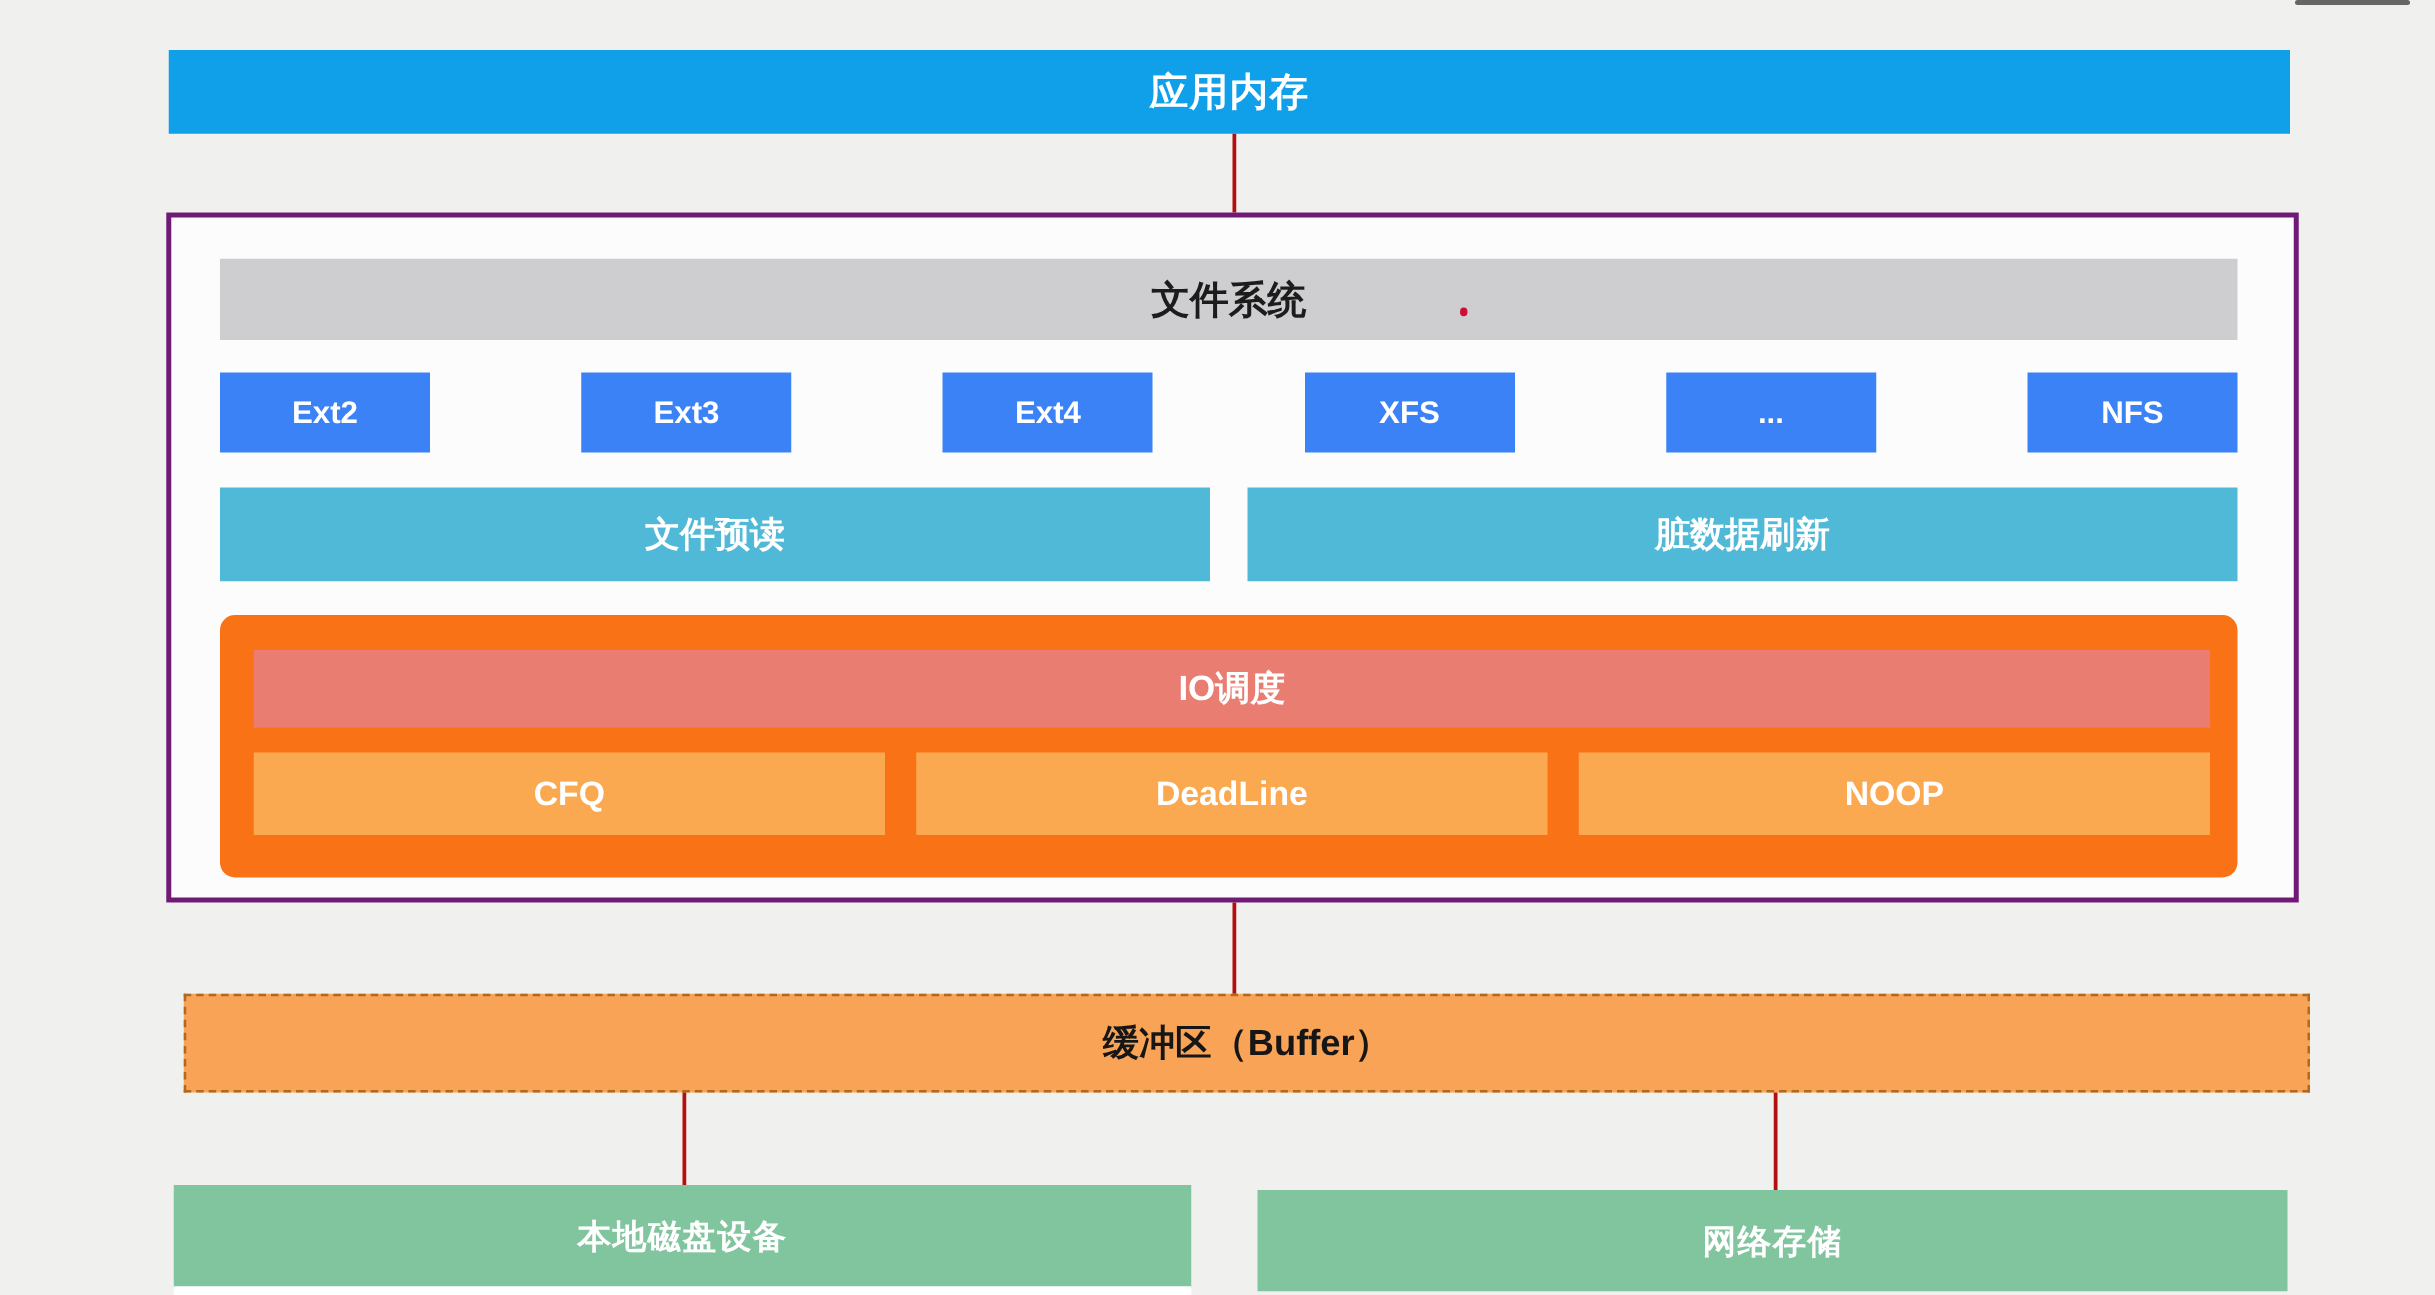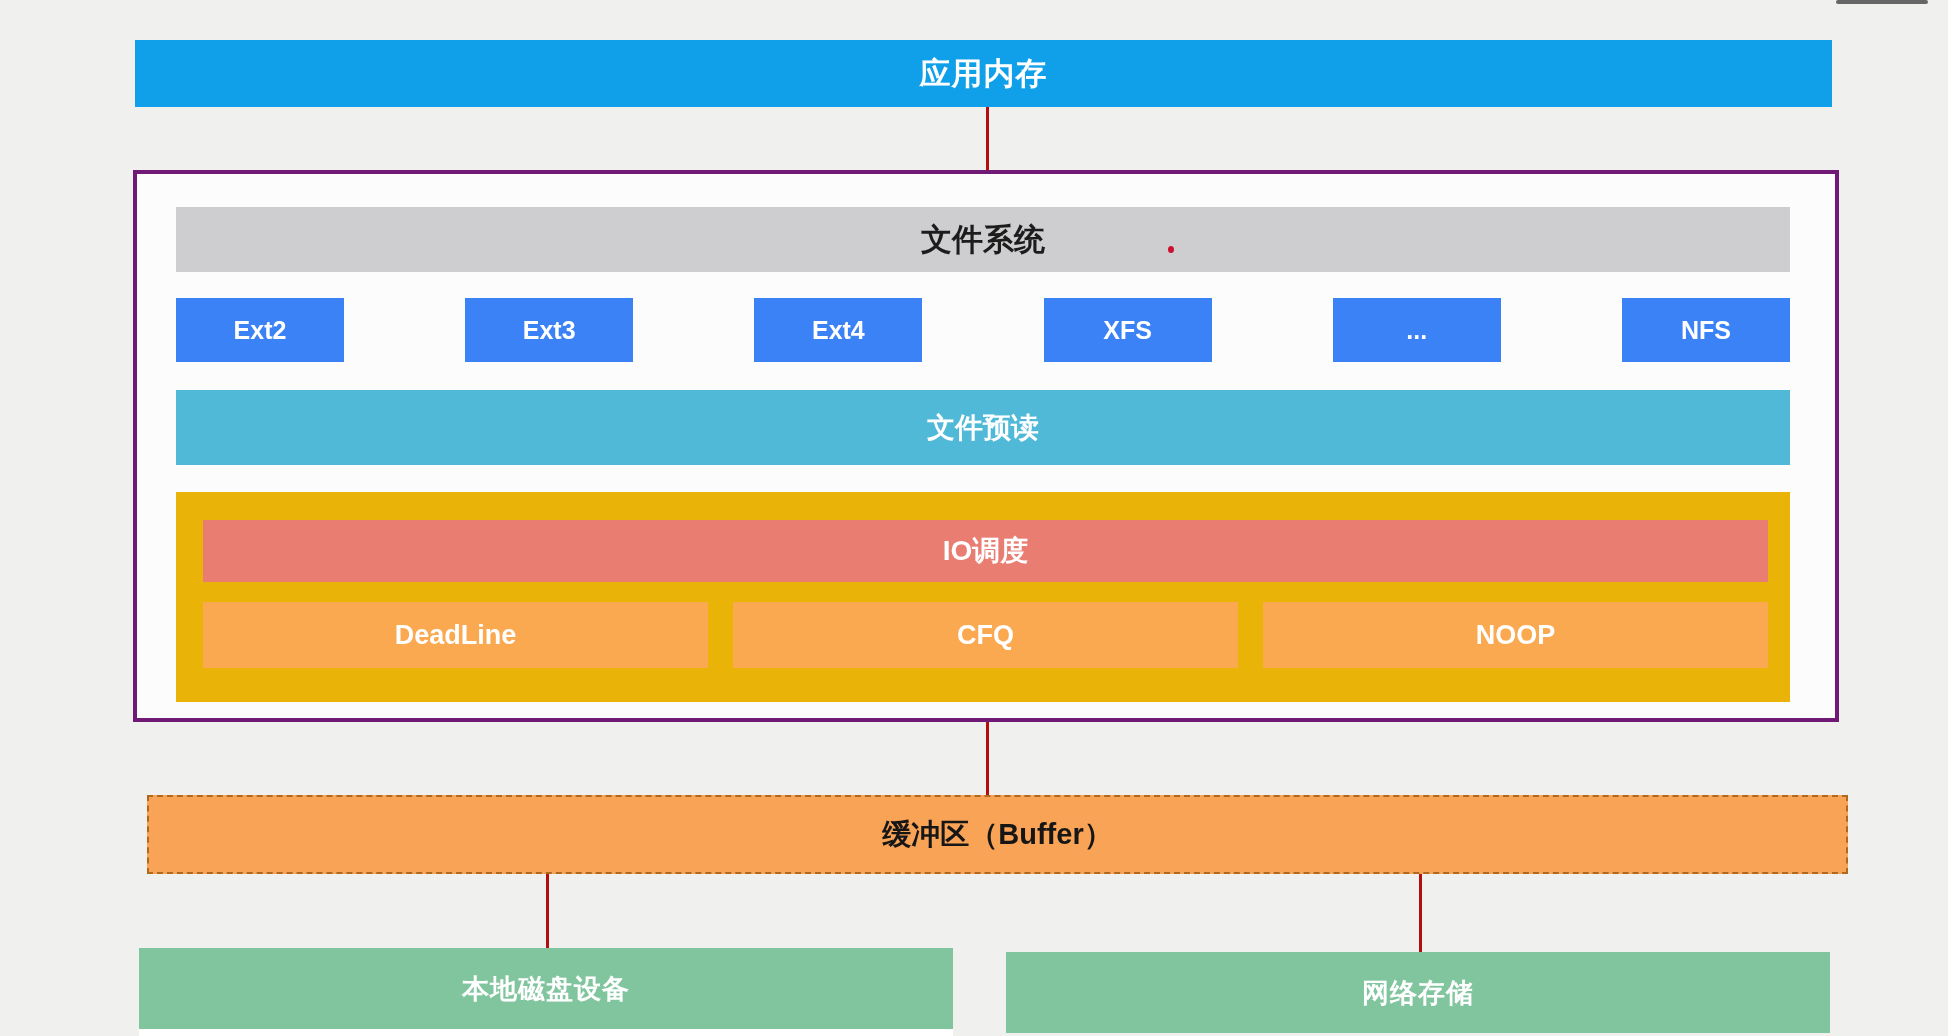--- a/index.html
+++ b/index.html
@@ -90,21 +90,22 @@
     color: #ffffff;
     font-size: 28px;
     font-weight: bold;
     display: flex; align-items: center; justify-content: center;
   }
 
   
   .sched-group {
     position: absolute;
     left: 39px; top: 318px; width: 1614px; height: 210px;
-    background: #eab308;
+    background: #f97316;
+    border-radius: 12px;
   }
   .sched-header {
     position: absolute;
     left: 27px; top: 28px; width: 1565px; height: 62px;
     background: #e97d72;
     color: #ffffff;
     font-size: 28px;
     font-weight: bold;
     display: flex; align-items: center; justify-content: center;
   }
@@ -174,27 +175,28 @@
       <div class="fs-type">Ext2</div>
       <div class="fs-type">Ext3</div>
       <div class="fs-type">Ext4</div>
       <div class="fs-type">XFS</div>
       <div class="fs-type">...</div>
       <div class="fs-type">NFS</div>
     </div>
 
     <div class="rw-row">
       <div class="rw-bar">文件预读</div>
+      <div class="rw-bar">脏数据刷新</div>
     </div>
 
     <div class="sched-group">
       <div class="sched-header">IO调度</div>
       <div class="sched-row">
+        <div class="sched-box">CFQ</div>
         <div class="sched-box">DeadLine</div>
-        <div class="sched-box">CFQ</div>
         <div class="sched-box">NOOP</div>
       </div>
     </div>
 
   </div>
 
   <div class="vline vline-2"></div>
 
   <div class="node buffer-bar">缓冲区（Buffer）</div>
 

